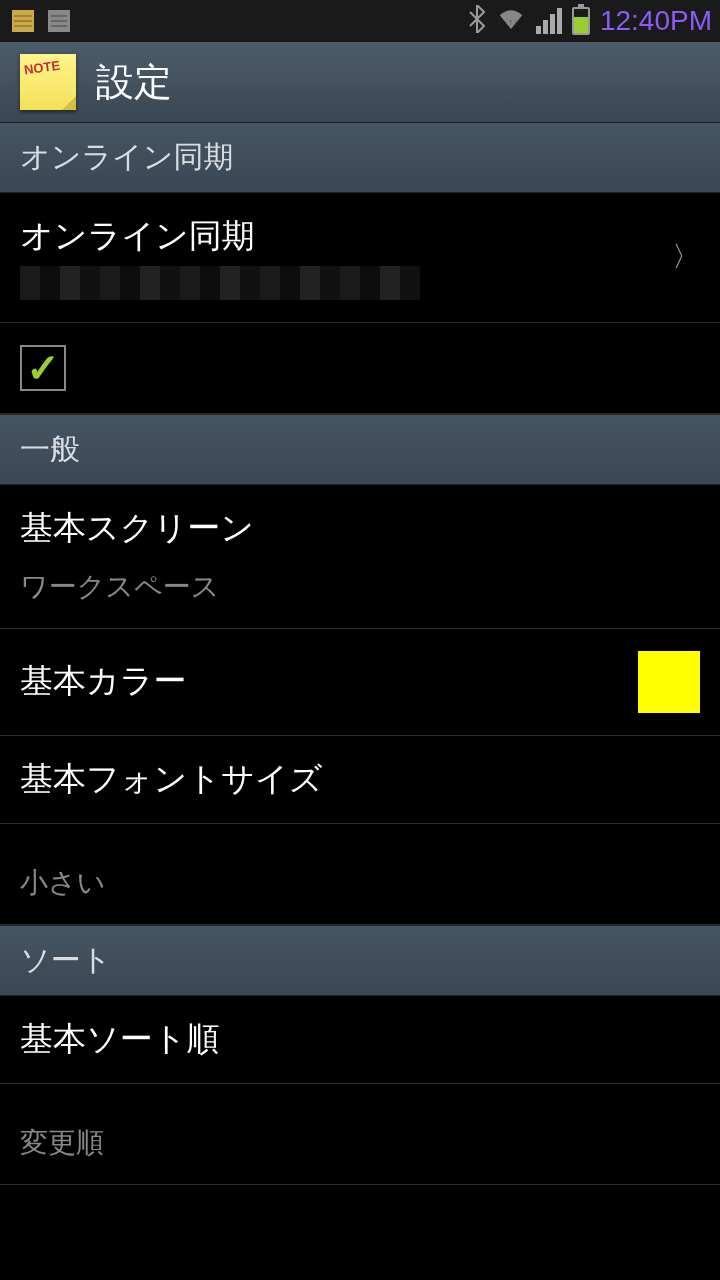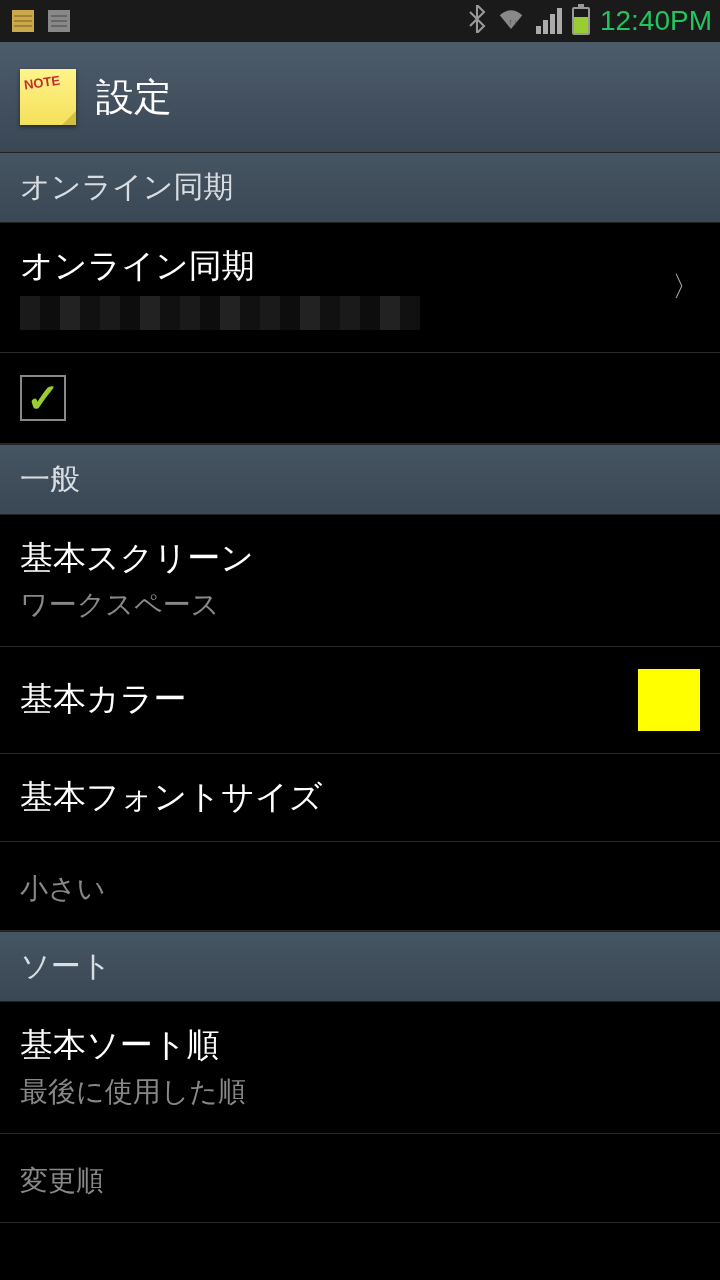--- a/index.html
+++ b/index.html
@@ -2,34 +2,34 @@
 <html><head>
 <meta charset="utf-8">
 <style>
   * { margin: 0; padding: 0; box-sizing: border-box; }
   html, body { width: 720px; height: 1280px; background: #000; font-family: sans-serif; overflow: hidden; }
   
   .status-bar { height: 42px; background: #1a1a1a; display: flex; align-items: center; padding: 0 8px; color: #c8c8c8; }
   .status-left { display: flex; gap: 6px; }
   .status-icon-box { width: 30px; height: 30px; display: flex; align-items: center; justify-content: center; }
   .status-right { margin-left: auto; display: flex; align-items: center; gap: 10px; }
-  .status-time { font-size: 28px; color: #22c55e; }
+  .status-time { font-size: 28px; color: #8b5cf6; }
   
-  .header { height: 110px; background: linear-gradient(#4d5c6b, #3a4755); display: flex; align-items: center; padding: 0 20px; gap: 20px; }
+  .header { height: 80px; background: linear-gradient(#4d5c6b, #3a4755); display: flex; align-items: center; padding: 0 20px; gap: 20px; }
   .app-icon { width: 56px; height: 56px; background: linear-gradient(#fff48a, #f4e05a); position: relative; box-shadow: 0 2px 4px rgba(0,0,0,0.5); }
   .app-icon::before { content: "NOTE"; position: absolute; top: 6px; left: 4px; font-size: 13px; color: #c03030; font-weight: bold; transform: rotate(-8deg); }
   .app-icon::after { content: ""; position: absolute; bottom: 0; right: 0; border-style: solid; border-width: 0 0 14px 14px; border-color: transparent transparent #d4c040 transparent; }
   .header-title { color: #fff; font-size: 38px; }
   
   .section-header { background: linear-gradient(#465562, #3a4755); color: #d8dde2; font-size: 30px; padding: 14px 20px; border-top: 1px solid #222; border-bottom: 1px solid #222; }
   
   .item { background: #000; padding: 22px 20px; border-bottom: 1px solid #2a2a2a; display: flex; align-items: center; }
   .item-text { flex: 1; }
   .item-title { color: #fff; font-size: 33px; line-height: 1.3; }
-  .item-sub { color: #888; font-size: 28px; margin-top: 6px; }
+  .item-sub { color: #888; font-size: 28px; margin-top: 18px; }
   .item-redacted { margin-top: 8px; height: 34px; width: 400px; background: repeating-linear-gradient(90deg, #1a1a1a 0 20px, #0d0d0d 20px 40px, #222 40px 60px, #111 60px 80px); filter: blur(0.5px); }
   
   .chevron { color: #aaa; font-size: 28px; }
   .checkbox { width: 46px; height: 46px; border: 2px solid #888; display: flex; align-items: center; justify-content: center; }
   .checkbox.checked::after { content: "✓"; color: #9acd32; font-size: 40px; font-weight: bold; line-height: 1; }
   .color-swatch { width: 62px; height: 62px; background: #ffff00; }
   
   .battery { width: 18px; height: 28px; border: 2px solid #999; border-radius: 2px; position: relative; display: flex; align-items: flex-end; }
   .battery::before { content: ""; position: absolute; top: -5px; left: 4px; width: 6px; height: 3px; background: #999; }
   .battery-fill { width: 100%; height: 65%; background: #9acd32; }
@@ -129,21 +129,20 @@
   <div class="item-text">
     <div class="item-sub">小さい</div>
   </div>
 </div>
 
 <div class="section-header">ソート</div>
 
 <div class="item">
   <div class="item-text">
     <div class="item-title">基本ソート順</div>
-    <div class="item-sub">最後に使用した順</div>
   </div>
 </div>
 
 <div class="item">
   <div class="item-text">
     <div class="item-sub">変更順</div>
   </div>
 </div>
 
 </body></html>

